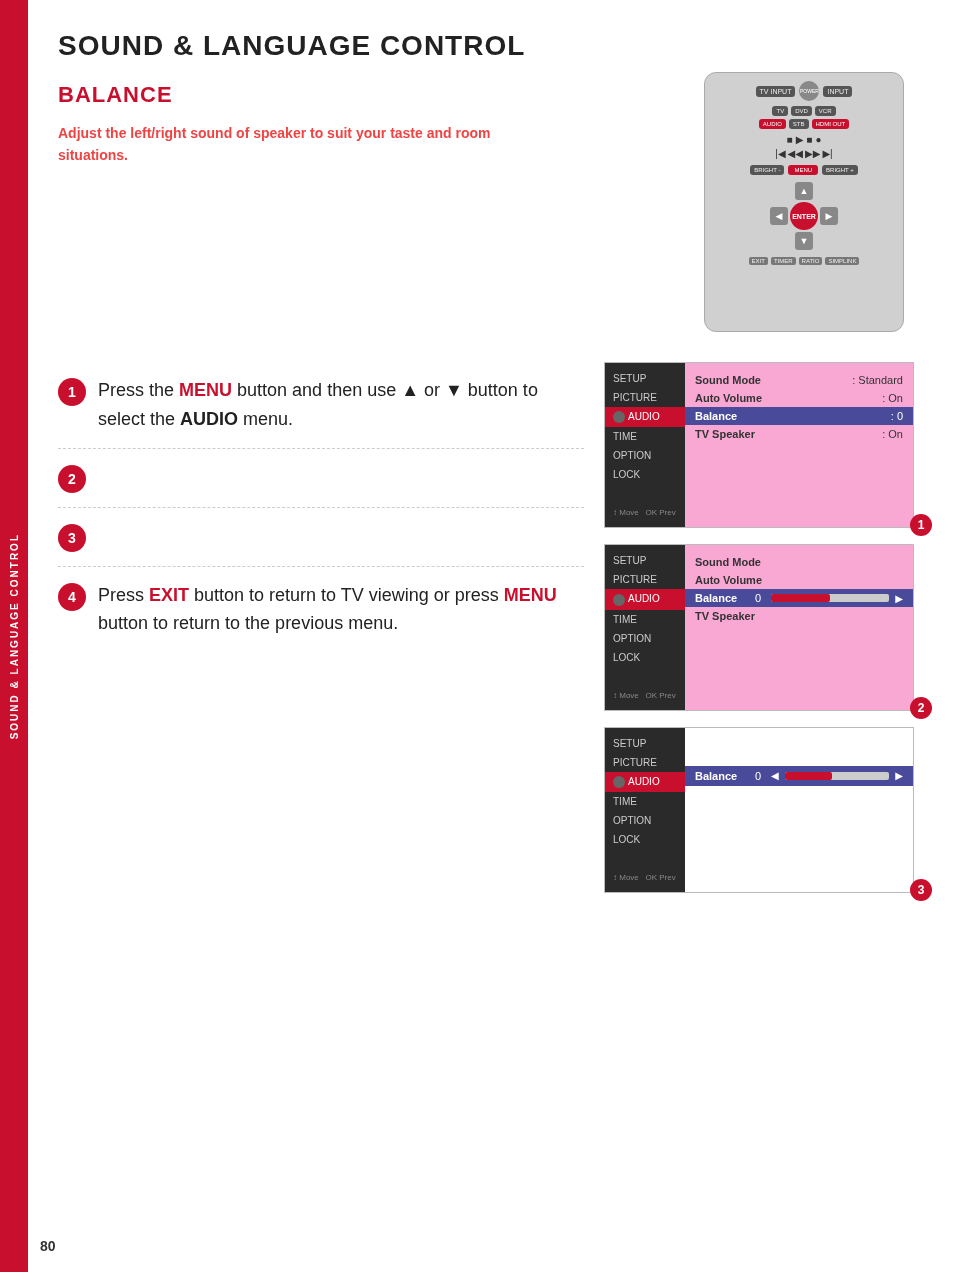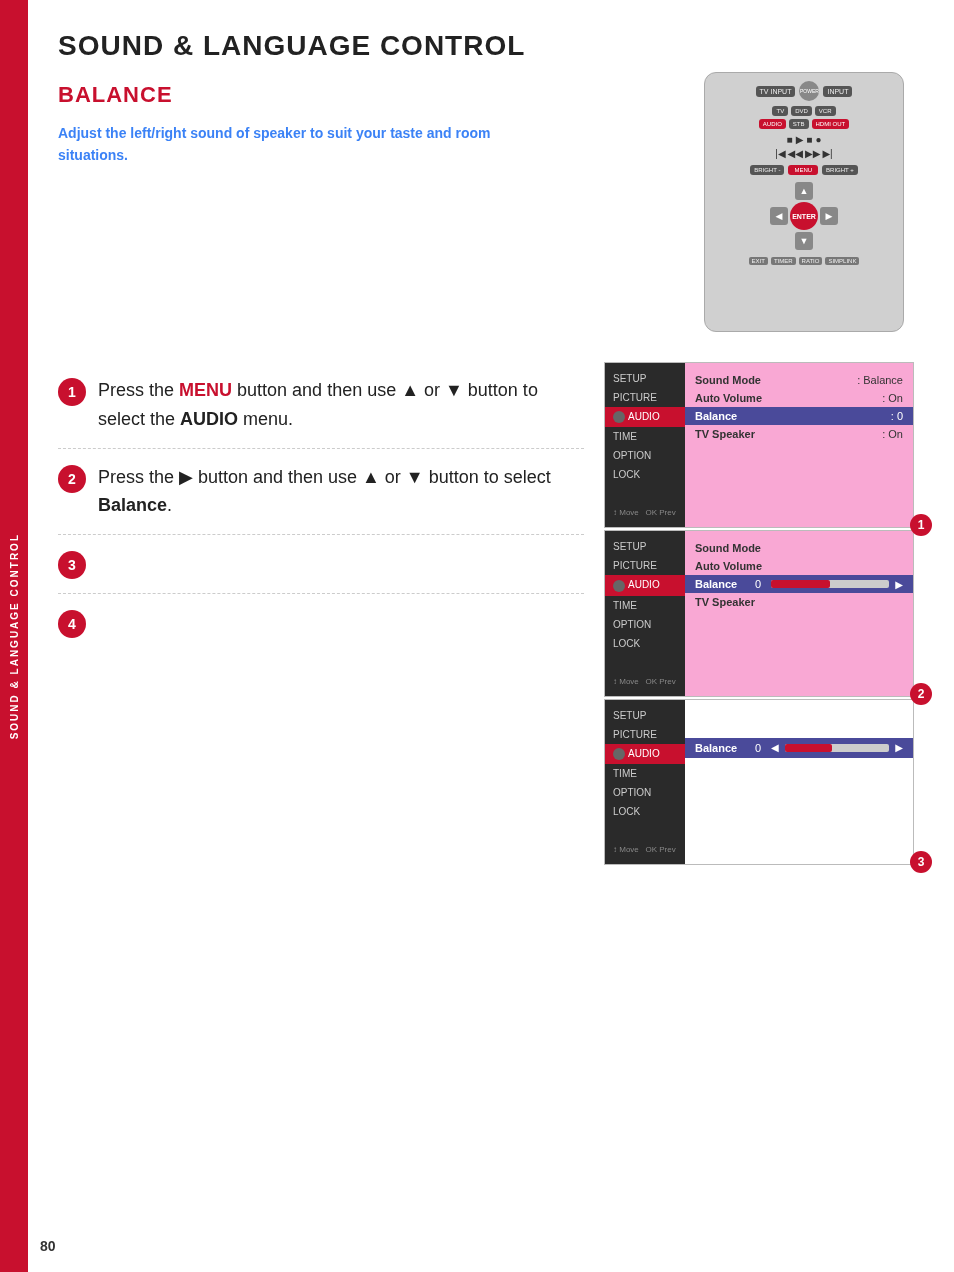--- a/index.html
+++ b/index.html
@@ -58,21 +58,21 @@
       color: #c8102e;
       letter-spacing: 1px;
       margin-bottom: 14px;
       text-transform: uppercase;
     }
 
     
     .description {
       font-size: 14px;
       font-weight: bold;
-      color: #3b82f6;
+      color: #ef4444;
       line-height: 1.6;
       margin-bottom: 20px;
       max-width: 480px;
     }
 
     
     .top-area {
       display: flex;
       align-items: flex-start;
       gap: 20px;
@@ -233,21 +233,21 @@
       font-weight: 900;
       color: #c8102e;
     }
 
     
     .screenshots {
       width: 320px;
       flex-shrink: 0;
       display: flex;
       flex-direction: column;
-      gap: 2px;
+      gap: 16px;
     }
 
     
     .screen-wrap {
       position: relative;
     }
     .screen-num {
       position: absolute;
       bottom: -8px;
       right: -8px;
@@ -476,31 +476,31 @@
 
       <div class="step">
         <div class="step-number">1</div>
         <div class="step-text">
           Press the <span class="keyword-menu">MENU</span> button and then use ▲ or ▼ <span>button to</span> select the <span class="keyword-bold">AUDIO</span> menu.
         </div>
       </div>
 
       <div class="step">
         <div class="step-number">2</div>
-        <div class="step-text">
-          Press the ▶ button and then use ▲ or ▼ button to select <span class="keyword-bold">Balance</span>.
-        </div>
       </div>
 
       <div class="step">
         <div class="step-number">3</div>
       </div>
 
       <div class="step">
         <div class="step-number">4</div>
+        <div class="step-text">
+          Press <span class="keyword-exit">EXIT</span> button to return to TV viewing or press <span class="keyword-menu">MENU</span> button to return to the previous menu.
+        </div>
       </div>
 
     </div>
 
     <div class="screenshots">
 
       <div class="screen-wrap">
         <div class="screen">
 
           <div class="screen-menu">
@@ -509,21 +509,21 @@
             <div class="menu-item active"><span class="menu-icon"></span>AUDIO</div>
             <div class="menu-item">TIME</div>
             <div class="menu-item">OPTION</div>
             <div class="menu-item">LOCK</div>
             <div class="menu-bottom">↕ Move &nbsp; OK Prev</div>
           </div>
 
           <div class="screen-content">
             <div class="screen-row">
               <span class="label">Sound Mode</span>
-              <span class="value">: Balance</span>
+              <span class="value">: Standard</span>
             </div>
             <div class="screen-row">
               <span class="label">Auto Volume</span>
               <span class="value">: On</span>
             </div>
             <div class="screen-row highlighted">
               <span class="label">Balance</span>
               <span class="value">: 0</span>
             </div>
             <div class="screen-row">

